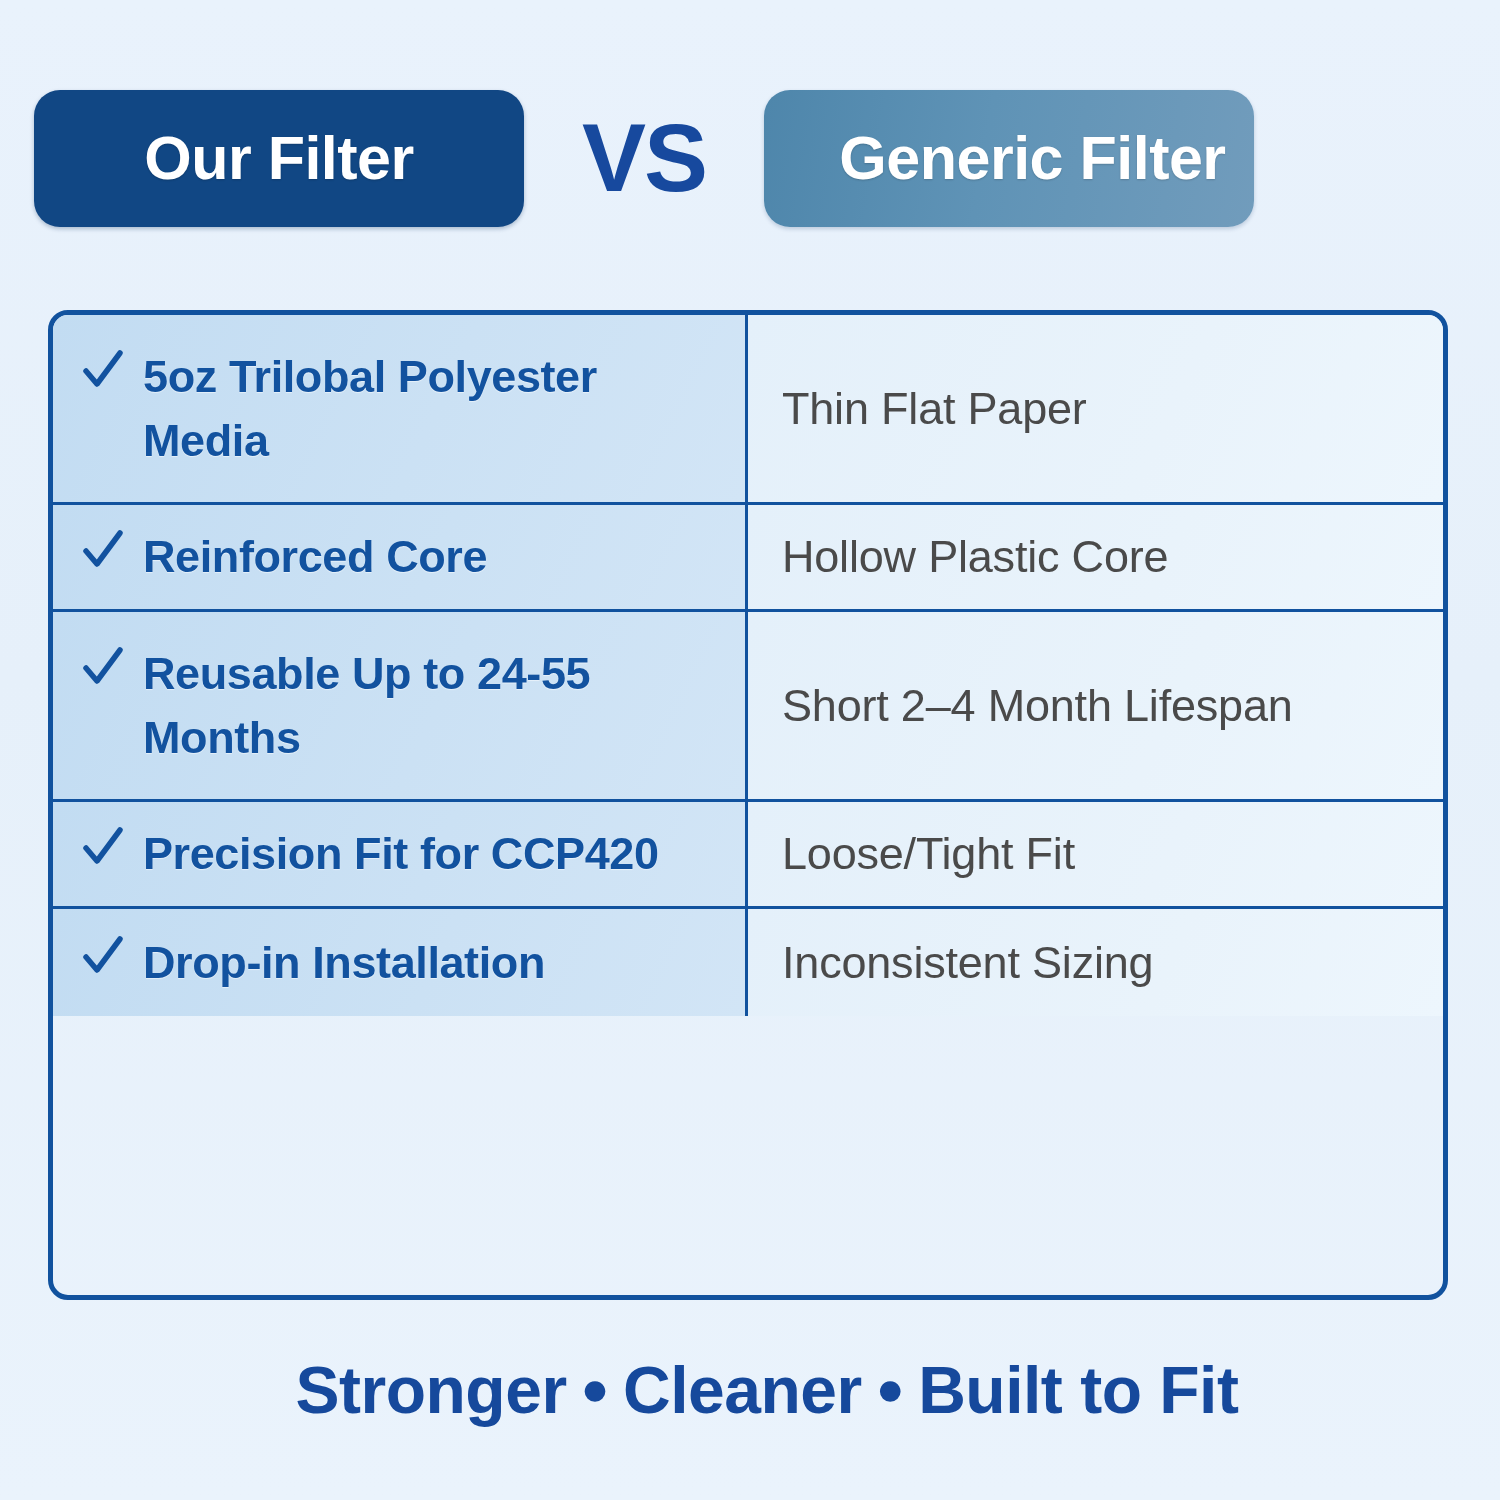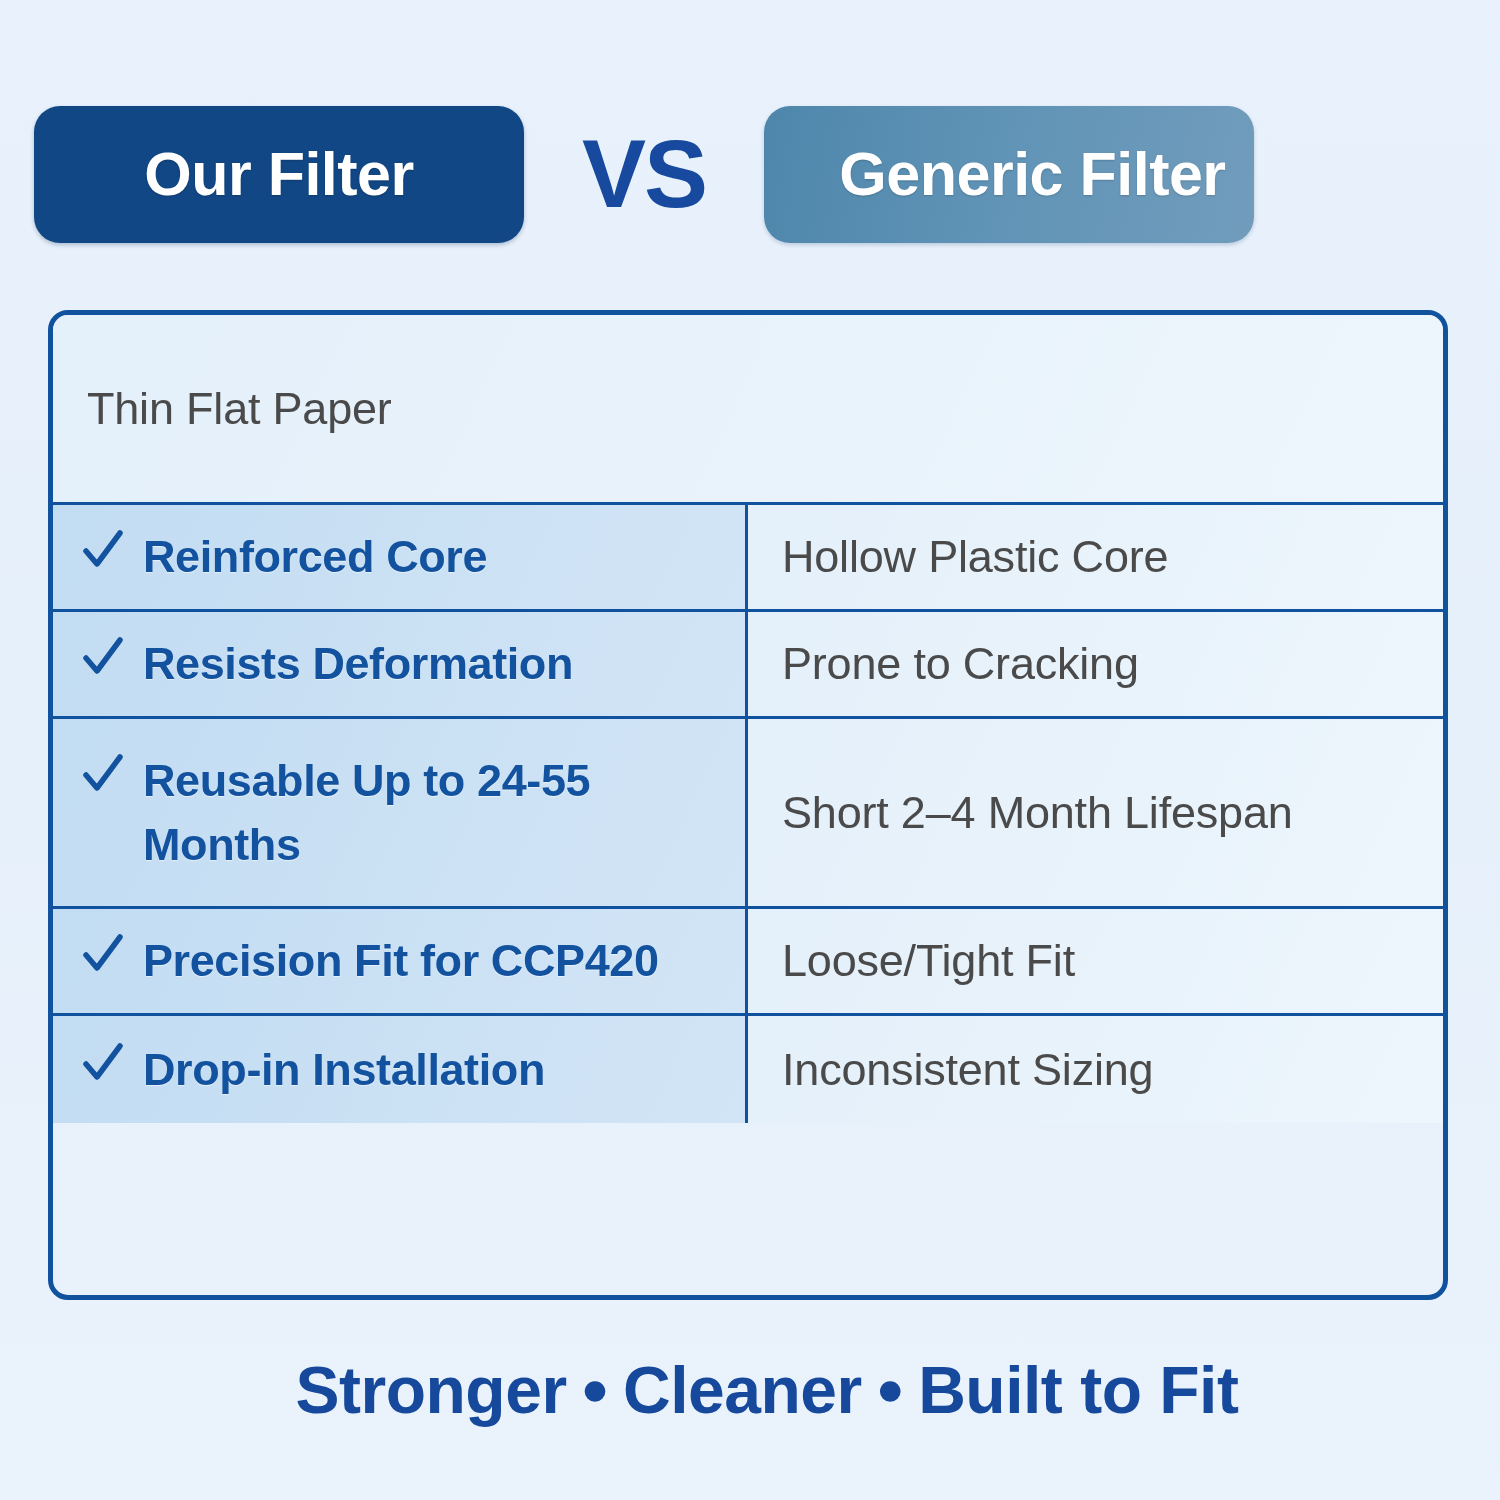--- a/index.html
+++ b/index.html
@@ -19,21 +19,21 @@
     position: relative;
     width: 1500px;
     height: 1500px;
     box-sizing: border-box;
   }
 
   
   .header {
     position: absolute;
     left: 0;
-    top: 104px;
+    top: 88px;
     width: 1288px;
     height: 140px;
     display: flex;
     align-items: center;
     justify-content: center;
   }
 
   .badge {
     display: flex;
     align-items: center;
@@ -176,51 +176,48 @@
     <div class="badge badge-ours">Our Filter</div>
 
     <div class="vs">VS</div>
 
     <div class="badge badge-generic">Generic Filter</div>
   </div>
 
   <div class="table">
 
     <div class="row h2">
+      <div class="cell cell-ours">
+        <div class="check-wrap">
+          <span class="check-icon">
+            <svg width="40" height="46" viewBox="0 0 40 46">
+              <path d="M3 24 L14 37 L37 6" fill="none" stroke="#12529f" stroke-width="5.5" stroke-linecap="round" stroke-linejoin="round"></path>
+            </svg>
+          </span>
+          <span class="ours-text">5oz Trilobal Polyester Media</span>
+        </div>
+      </div>
       <div class="cell cell-generic">Thin Flat Paper</div>
     </div>
 
 
     <div class="row h1">
       <div class="cell cell-ours">
         <div class="check-wrap">
           <span class="check-icon">
             <svg width="40" height="46" viewBox="0 0 40 46">
               <path d="M3 24 L14 37 L37 6" fill="none" stroke="#12529f" stroke-width="5.5" stroke-linecap="round" stroke-linejoin="round"></path>
             </svg>
           </span>
           <span class="ours-text">Reinforced Core</span>
         </div>
       </div>
       <div class="cell cell-generic">Hollow Plastic Core</div>
     </div>
 
-    <div class="row h1">
-      <div class="cell cell-ours">
-        <div class="check-wrap">
-          <span class="check-icon">
-            <svg width="40" height="46" viewBox="0 0 40 46">
-              <path d="M3 24 L14 37 L37 6" fill="none" stroke="#12529f" stroke-width="5.5" stroke-linecap="round" stroke-linejoin="round"></path>
-            </svg>
-          </span>
-          <span class="ours-text">Resists Deformation</span>
-        </div>
-      </div>
-      <div class="cell cell-generic">Prone to Cracking</div>
-    </div>
 
     <div class="row h2">
       <div class="cell cell-ours">
         <div class="check-wrap">
           <span class="check-icon">
             <svg width="40" height="46" viewBox="0 0 40 46">
               <path d="M3 24 L14 37 L37 6" fill="none" stroke="#12529f" stroke-width="5.5" stroke-linecap="round" stroke-linejoin="round"></path>
             </svg>
           </span>
           <span class="ours-text">Reusable Up to 24-55 Months</span>

